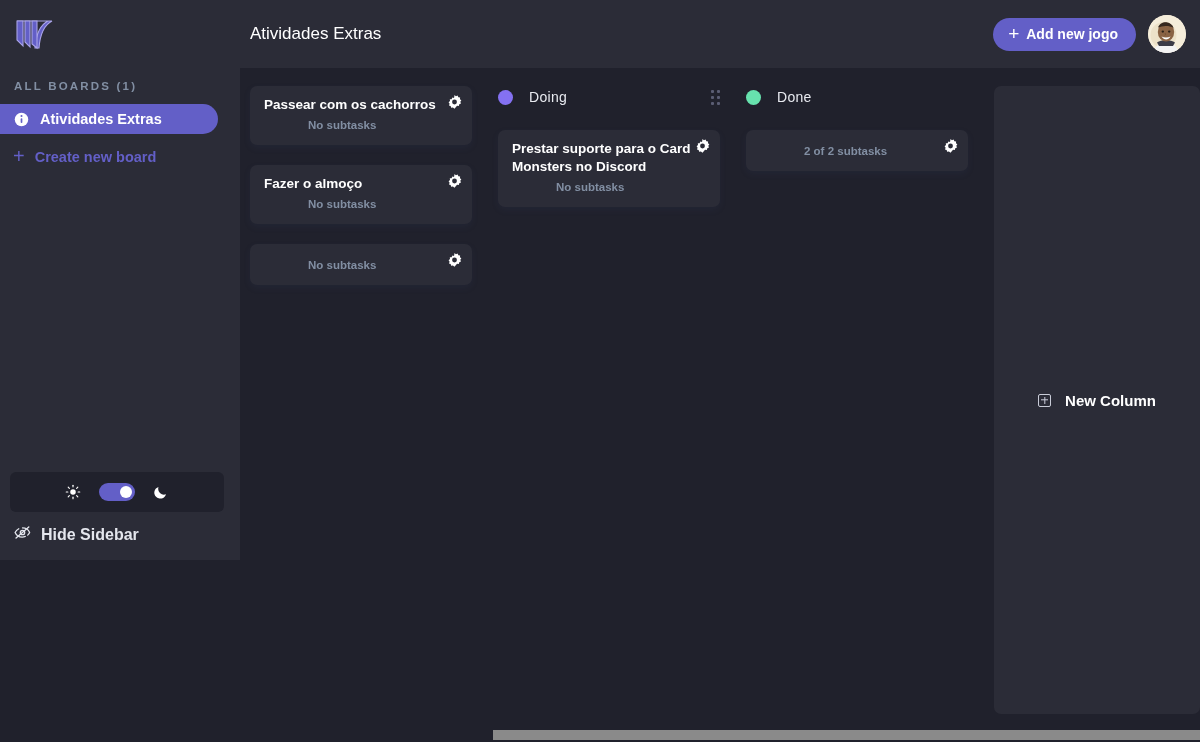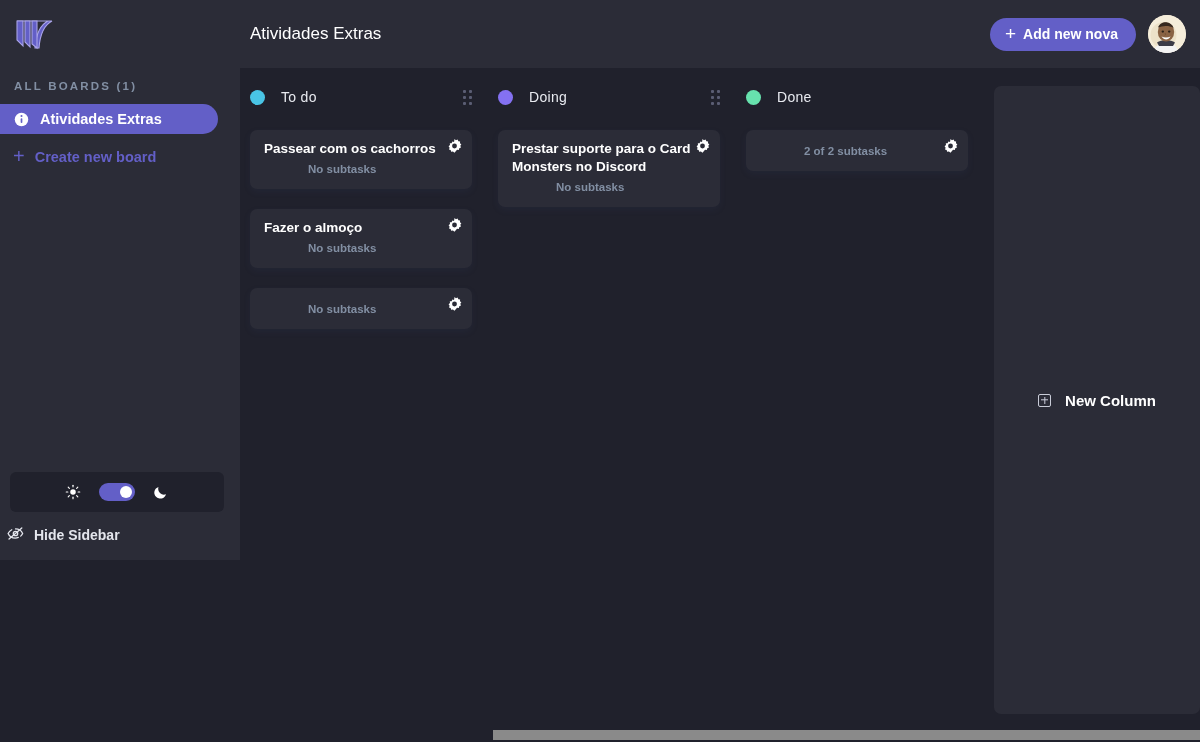--- a/index.html
+++ b/index.html
@@ -81,24 +81,24 @@
   }
   .toggle-knob {
     position: absolute; top: 3px; right: 3px;
     width: 12px; height: 12px; border-radius: 50%;
     background: #ffffff;
   }
   .icon-sun, .icon-moon { display: flex; align-items: center; }
 
   .hide-sidebar {
     position: absolute;
-    left: 7px; bottom: 16px;
+    left: 14px; bottom: 16px;
     display: flex; align-items: center; gap: 10px;
     color: #e4e6ed;
-    font-size: 14px; font-weight: bold;
+    font-size: 16px; font-weight: bold;
     cursor: pointer;
   }
 
   
   .main {
     flex: 1 1 auto;
     position: relative;
     background: #20212c;
     height: 742px;
   }
@@ -316,21 +316,21 @@
     </div>
   </aside>
 
   <section class="main">
 
     <header class="topbar">
       <h1 class="board-title">Atividades Extras</h1>
       <div class="topbar-right">
         <button class="add-task-btn">
           <span class="plus-glyph-w">+</span>
-          <span>Add new nova</span>
+          <span>Add new jogo</span>
         </button>
         <span class="avatar">
           <svg width="38" height="38" viewBox="0 0 38 38">
             <circle cx="19" cy="19" r="19" fill="#f5edda"></circle>
             <circle cx="15.5" cy="20" r="13" fill="#ece1c8"></circle>
             <path d="M6 38c0-6.5 5.5-10.5 12-10.5S30 31.5 30 38z" fill="#f3f3f3"></path>
             <path d="M9 27.5c2.2-1.6 5.4-2.6 9-2.6s6.8 1 9 2.6l-2 3.5H11z" fill="#3b3b46"></path>
             <ellipse cx="18" cy="17" rx="8.2" ry="9.4" fill="#8a6344"></ellipse>
             <path d="M10 12.5c1.4-4 5-5.6 8.2-5.3 3.4.3 6.4 2.4 7.4 5.6-2.6-1.4-5.4-1.9-8-1.8-2.6.1-5.2.6-7.6 1.5z" fill="#36281f"></path>
             <ellipse cx="14.8" cy="16.6" rx="1.25" ry="1.05" fill="#2a2018"></ellipse>
@@ -338,32 +338,20 @@
             <path d="M13.5 21.5c1.3 2 3 2.9 4.6 2.9s3.3-.9 4.5-2.9c-1.6.7-3 1-4.6 1s-3-.3-4.5-1z" fill="#fdfdfd"></path>
             <path d="M17.2 18.2c.5.9.4 1.6-.3 2.1" fill="none" stroke="#6b4a31" stroke-width="0.8"></path>
           </svg>
         </span>
       </div>
     </header>
 
     <div class="board-area">
       <div class="columns" id="columns">
           <div class="column">
-            <div class="col-head">
-              <span class="col-dot" style="background: rgb(73, 196, 229);"></span>
-              <span class="col-name">To do</span>
-              <span class="drag-handle">
-                <i></i>
-                <i></i>
-                <i></i>
-                <i></i>
-                <i></i>
-                <i></i>
-              </span>
-            </div>
             <div class="card">
               <svg class="card-gear" viewBox="0 0 16 16">
                 <path fill="#ffffff" d="M8 0l1.5 1.2 1.8-.6.8 1.8 1.9.2-.2 1.9 1.5 1.2-1.1 1.6.7 1.8-1.8.7-.5 1.9-1.9-.3L8 14.6 6.3 13.4l-1.9.3-.5-1.9-1.8-.7.7-1.8L1.7 7.7 3.2 6.5 3 4.6l1.9-.2.8-1.8 1.8.6z"></path>
                 <circle cx="8" cy="7.4" r="2.6" fill="#2b2c37"></circle>
               </svg>
               <div class="card-title">Passear com os cachorros</div>
               <div class="card-sub">No subtasks</div>
             </div>
             <div class="card">
               <svg class="card-gear" viewBox="0 0 16 16">

